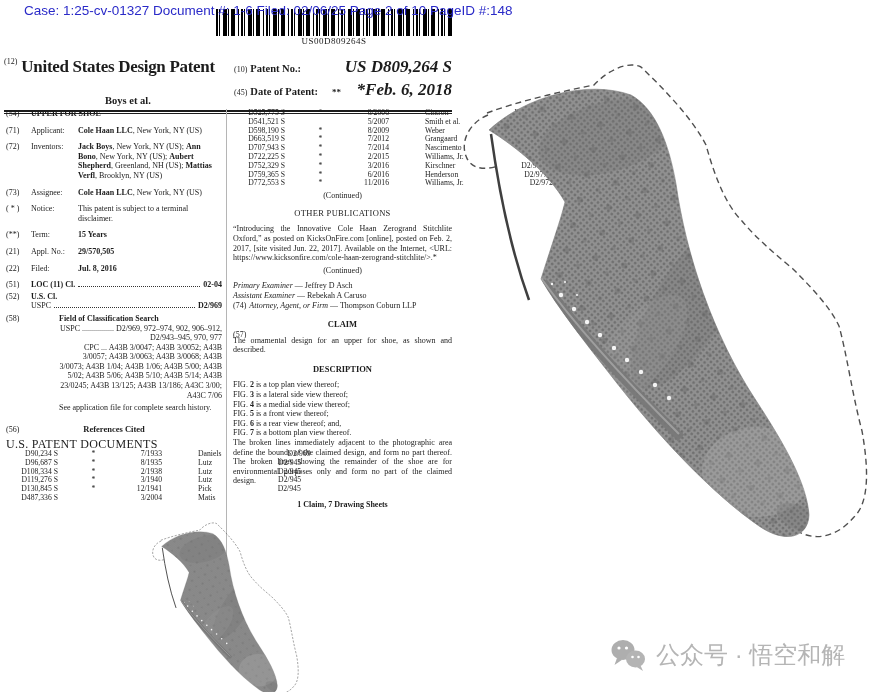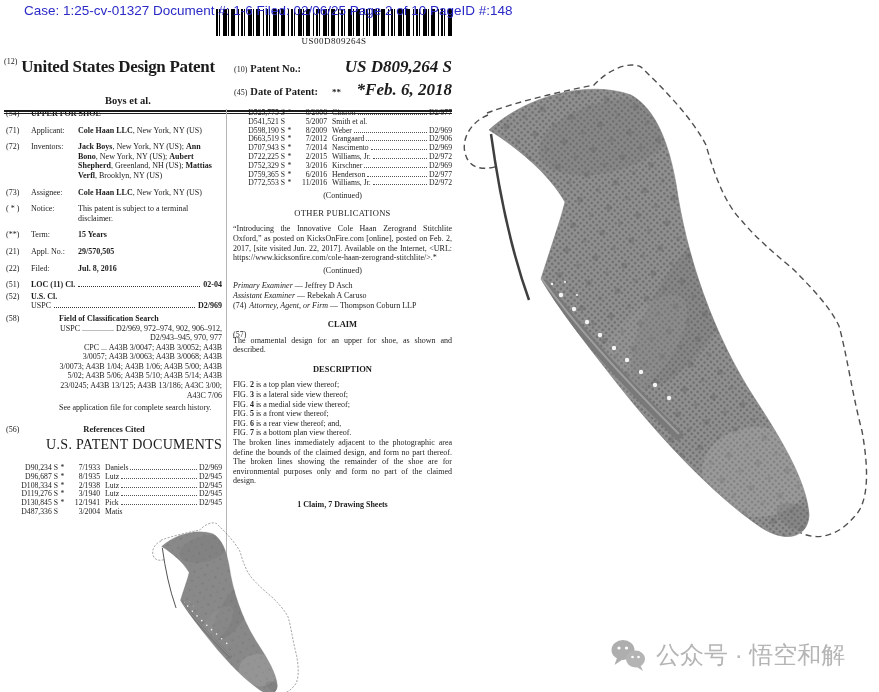--- a/index.html
+++ b/index.html
@@ -37,30 +37,30 @@
   .col-right { left:229px; width:219px; }
 
   .entry { display:flex; gap:3px; margin-bottom:7px; }
   .entry .tag { width:22px; flex:none; }
   .entry .lbl { width:44px; flex:none; }
   .entry .val { flex:1; }
   .b { font-weight:bold; }
   .leaders { flex:1; border-bottom:1px dotted #333; margin:0 3px 2px 3px; min-width:10px; }
   .inline-row { display:flex; align-items:baseline; }
 
-  .refrow { display:flex; align-items:baseline; font-size:7.7px; line-height:8.8px; }
+  .refrow { display:flex; align-items:baseline; font-size:7.7px; line-height:8.8px;gap:31px; }
   .refrow .c0 { width:52px; text-align:right; flex:none; }
   .refrow .c1 { width:9px; text-align:center; flex:none; }
   .refrow .c2 { width:33px; text-align:right; flex:none; }
   .refrow .c3 { margin-left:5px; flex:none; }
   .refrow .leader { flex:1; border-bottom:1px dotted #555; margin:0 2px 2px 2px; }
   .refrow .c4 { flex:none; }
 
   .center-head { text-align:center; font-weight:bold; margin:10px 0 6px; font-size:8.5px; }
-  .center-sub { text-align:right; margin:0 0 14px; font-size:14px; letter-spacing:.3px; }
+  .center-sub { text-align:left; margin:0 0 0; font-size:12px; letter-spacing:.3px; }
   .sec-rel { position:relative; }
   .sec-rel .tag-abs { position:absolute; left:0; top:0; }
   .just { text-align:justify; }
   .ralign { text-align:right; }
   .continued { text-align:center; margin:3px 0 6px; }
   .fig-line { margin-bottom:0; }
   .sheets { text-align:center; font-weight:bold; margin-top:14px; }
 
   
   .big-shoe { position:absolute; left:457px; top:52px; }

